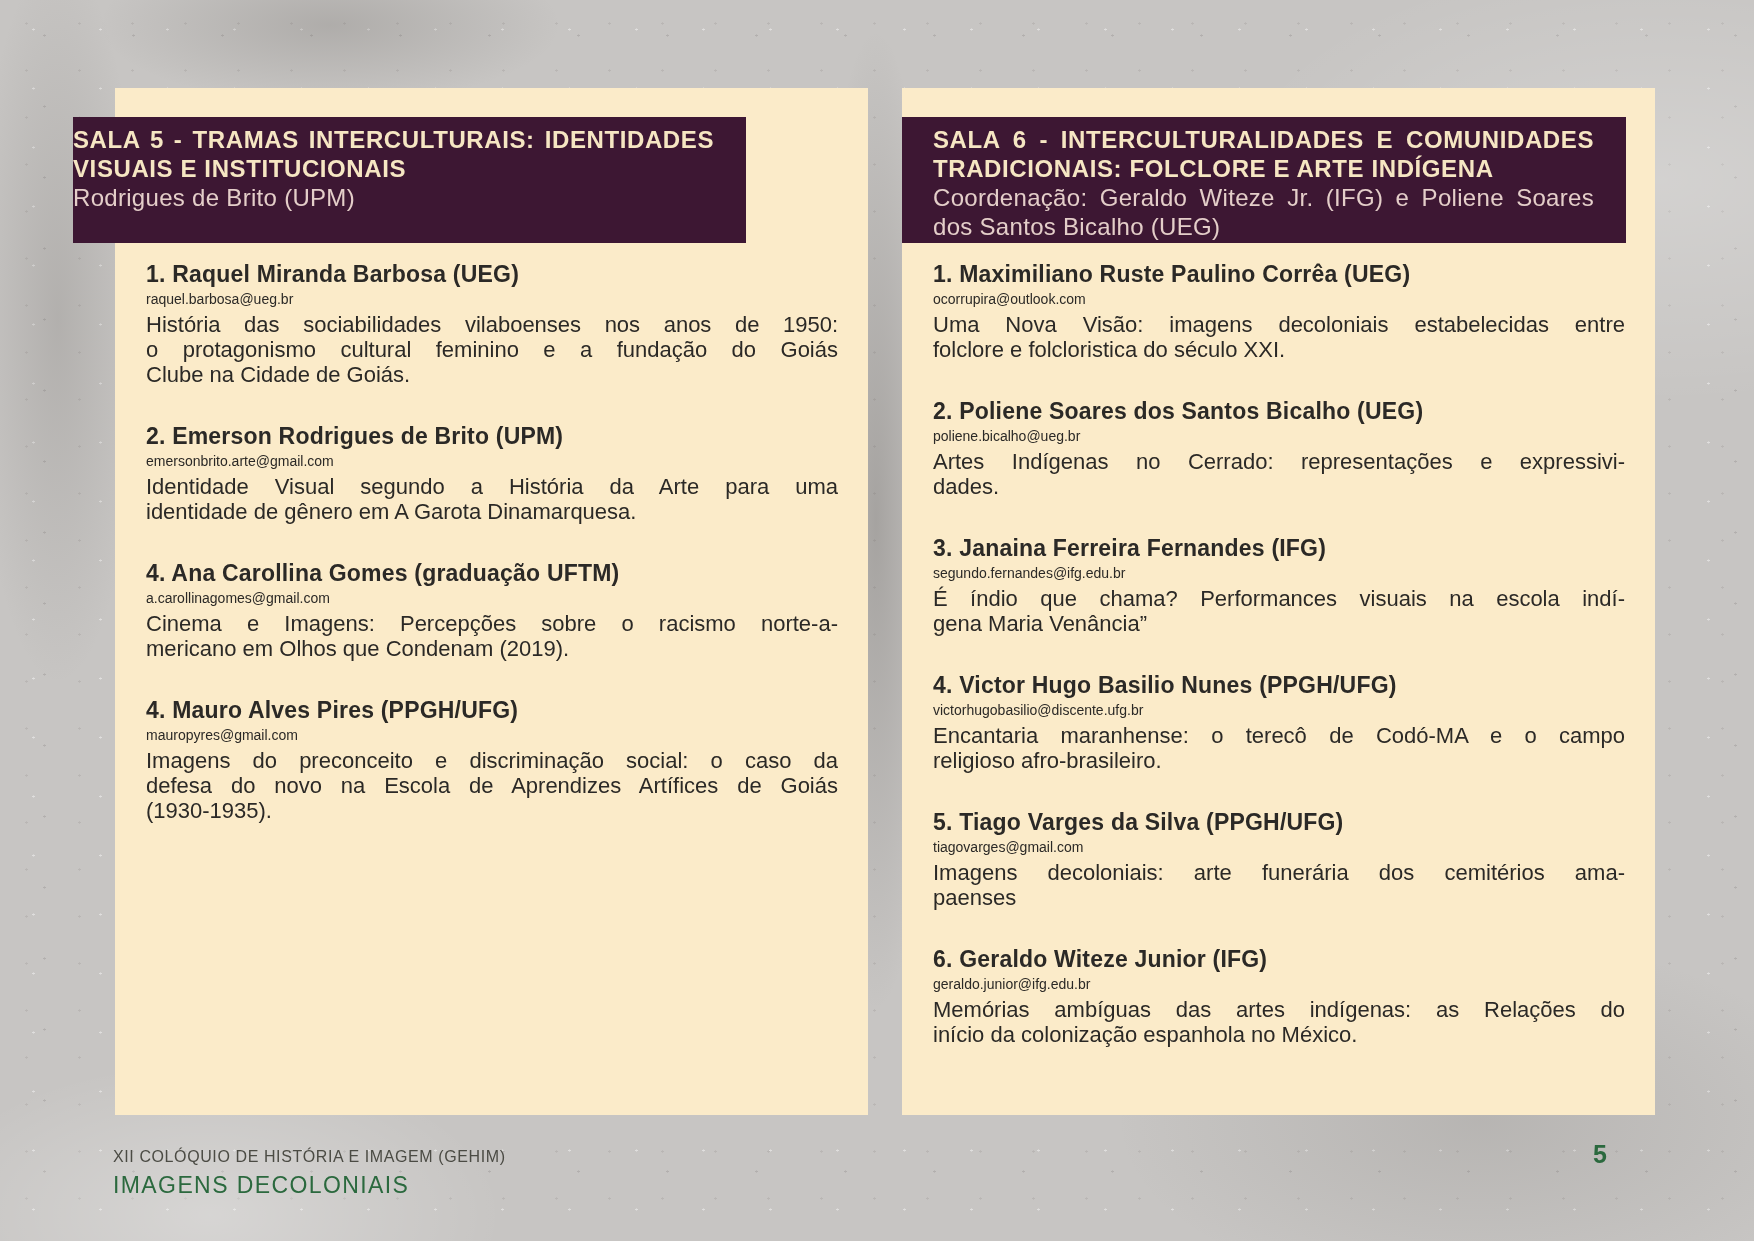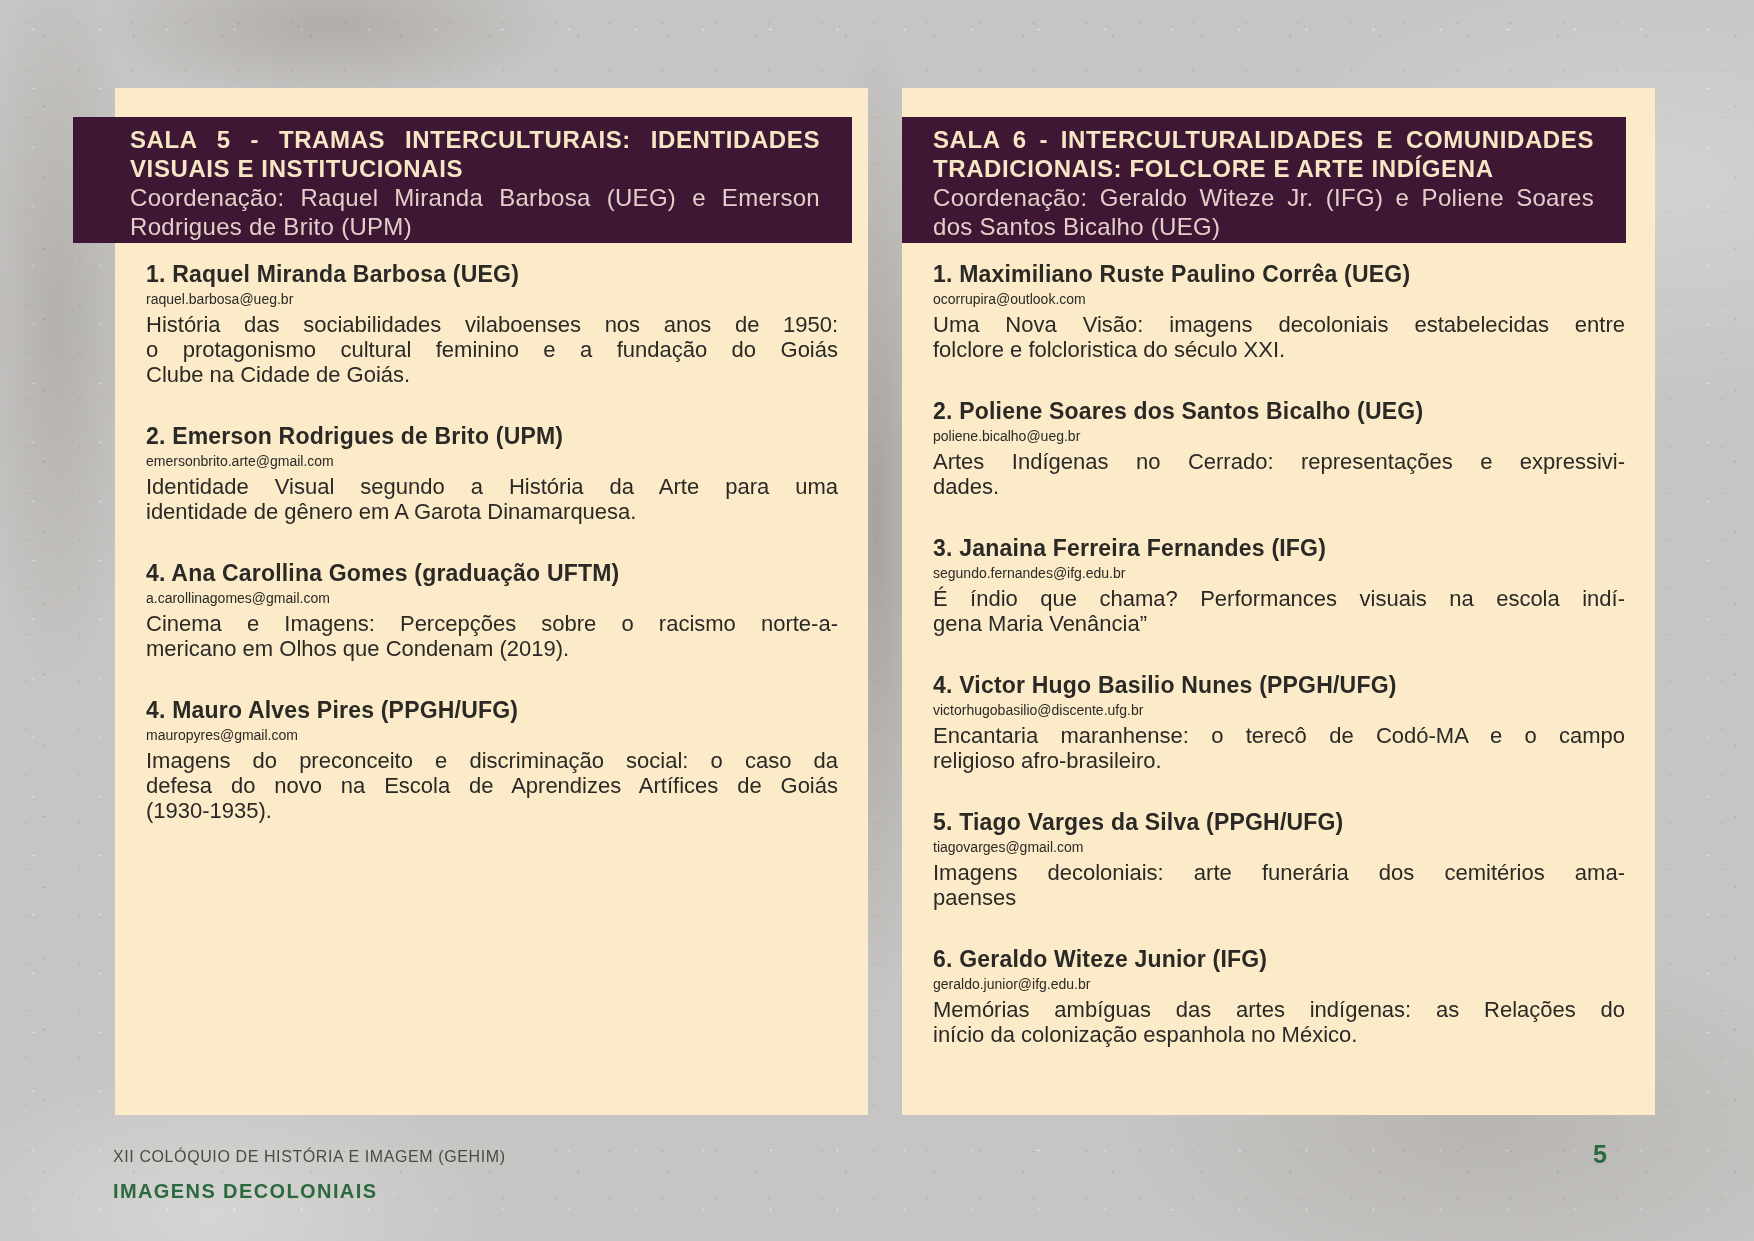--- a/index.html
+++ b/index.html
@@ -18,37 +18,37 @@
       radial-gradient(rgba(70,64,58,0.11) 1px, transparent 1.4px),
       radial-gradient(rgba(255,255,255,0.45) 1px, transparent 1.3px);
     background-size:auto,auto,auto,auto,auto,auto,89px 71px,53px 47px,67px 59px;
     background-repeat:no-repeat,no-repeat,no-repeat,no-repeat,no-repeat,no-repeat,repeat,repeat,repeat;
   }
   .panel{position:absolute;top:88px;width:753px;height:1027px;background:#FBEBC9;}
   .panel-left{left:115px;}
   .panel-right{left:902px;}
 
   .band{position:absolute;top:117px;height:126px;background:#3D1733;box-sizing:border-box;padding-top:8px;}
-  .band-left{left:73px;width:779px;padding-left:57px;padding-right:32px;}
+  .band-left{left:73px;width:673px;padding-right:32px;}
   .band-right{left:902px;width:724px;padding-left:31px;padding-right:32px;}
   .band-title div{font-size:24px;font-weight:bold;line-height:29px;color:#F6E6C3;letter-spacing:0.6px;}
   .band-coord div{font-size:24px;line-height:29px;color:#E4CEC9;letter-spacing:0.3px;}
   .jline{text-align:justify;text-align-last:justify;}
   .lline{text-align:left;}
 
   .entries{box-sizing:border-box;padding:174px 30px 0 31px;}
   .entry{margin-bottom:37px;color:#2B2926;}
   .entry-name{font-size:23px;font-weight:bold;line-height:25px;letter-spacing:0.2px;}
   .entry-email{font-size:14px;line-height:25px;}
   .desc-line{font-size:22px;line-height:25px;text-align:justify;text-align-last:justify;}
   .desc-line.last{text-align-last:auto;}
 
   .footer{position:absolute;left:113px;top:1144px;}
   .footer-event{font-size:16px;line-height:26px;color:#4B4B44;letter-spacing:0.6px;}
-  .footer-title{font-size:20px;line-height:27px;font-weight:bold;color:#2B693E;letter-spacing:1.4px;margin-top:8px;}
+  .footer-title{font-size:23px;line-height:27px;font-weight:normal;color:#2B693E;letter-spacing:1.4px;margin-top:2px;}
   .page-number{position:absolute;left:1593px;top:1140px;font-size:25px;font-weight:bold;color:#2B693E;}
 </style>
 </head>
 <body>
 
 <div class="stage">
 
   <section class="panel panel-left">
     <div class="entries">
         <div class="entry">
@@ -79,21 +79,20 @@
         </div>
       </div>
   </section>
 
   <header class="band band-left">
     <div class="band-title">
       <div class="jline">SALA 5 - TRAMAS INTERCULTURAIS: IDENTIDADES</div>
       <div class="lline">VISUAIS E INSTITUCIONAIS</div>
     </div>
     <div class="band-coord">
-      <div class="jline">Coordenação: Raquel Miranda Barbosa (UEG) e Emerson</div>
       <div class="lline">Rodrigues de Brito (UPM)</div>
     </div>
   </header>
 
   <section class="panel panel-right">
     <div class="entries">
         <div class="entry">
           <div class="entry-name">1. Maximiliano Ruste Paulino Corrêa (UEG)</div>
           <div class="entry-email">ocorrupira@outlook.com</div>
           <div class="desc-line">Uma Nova Visão: imagens decoloniais estabelecidas entre</div>

